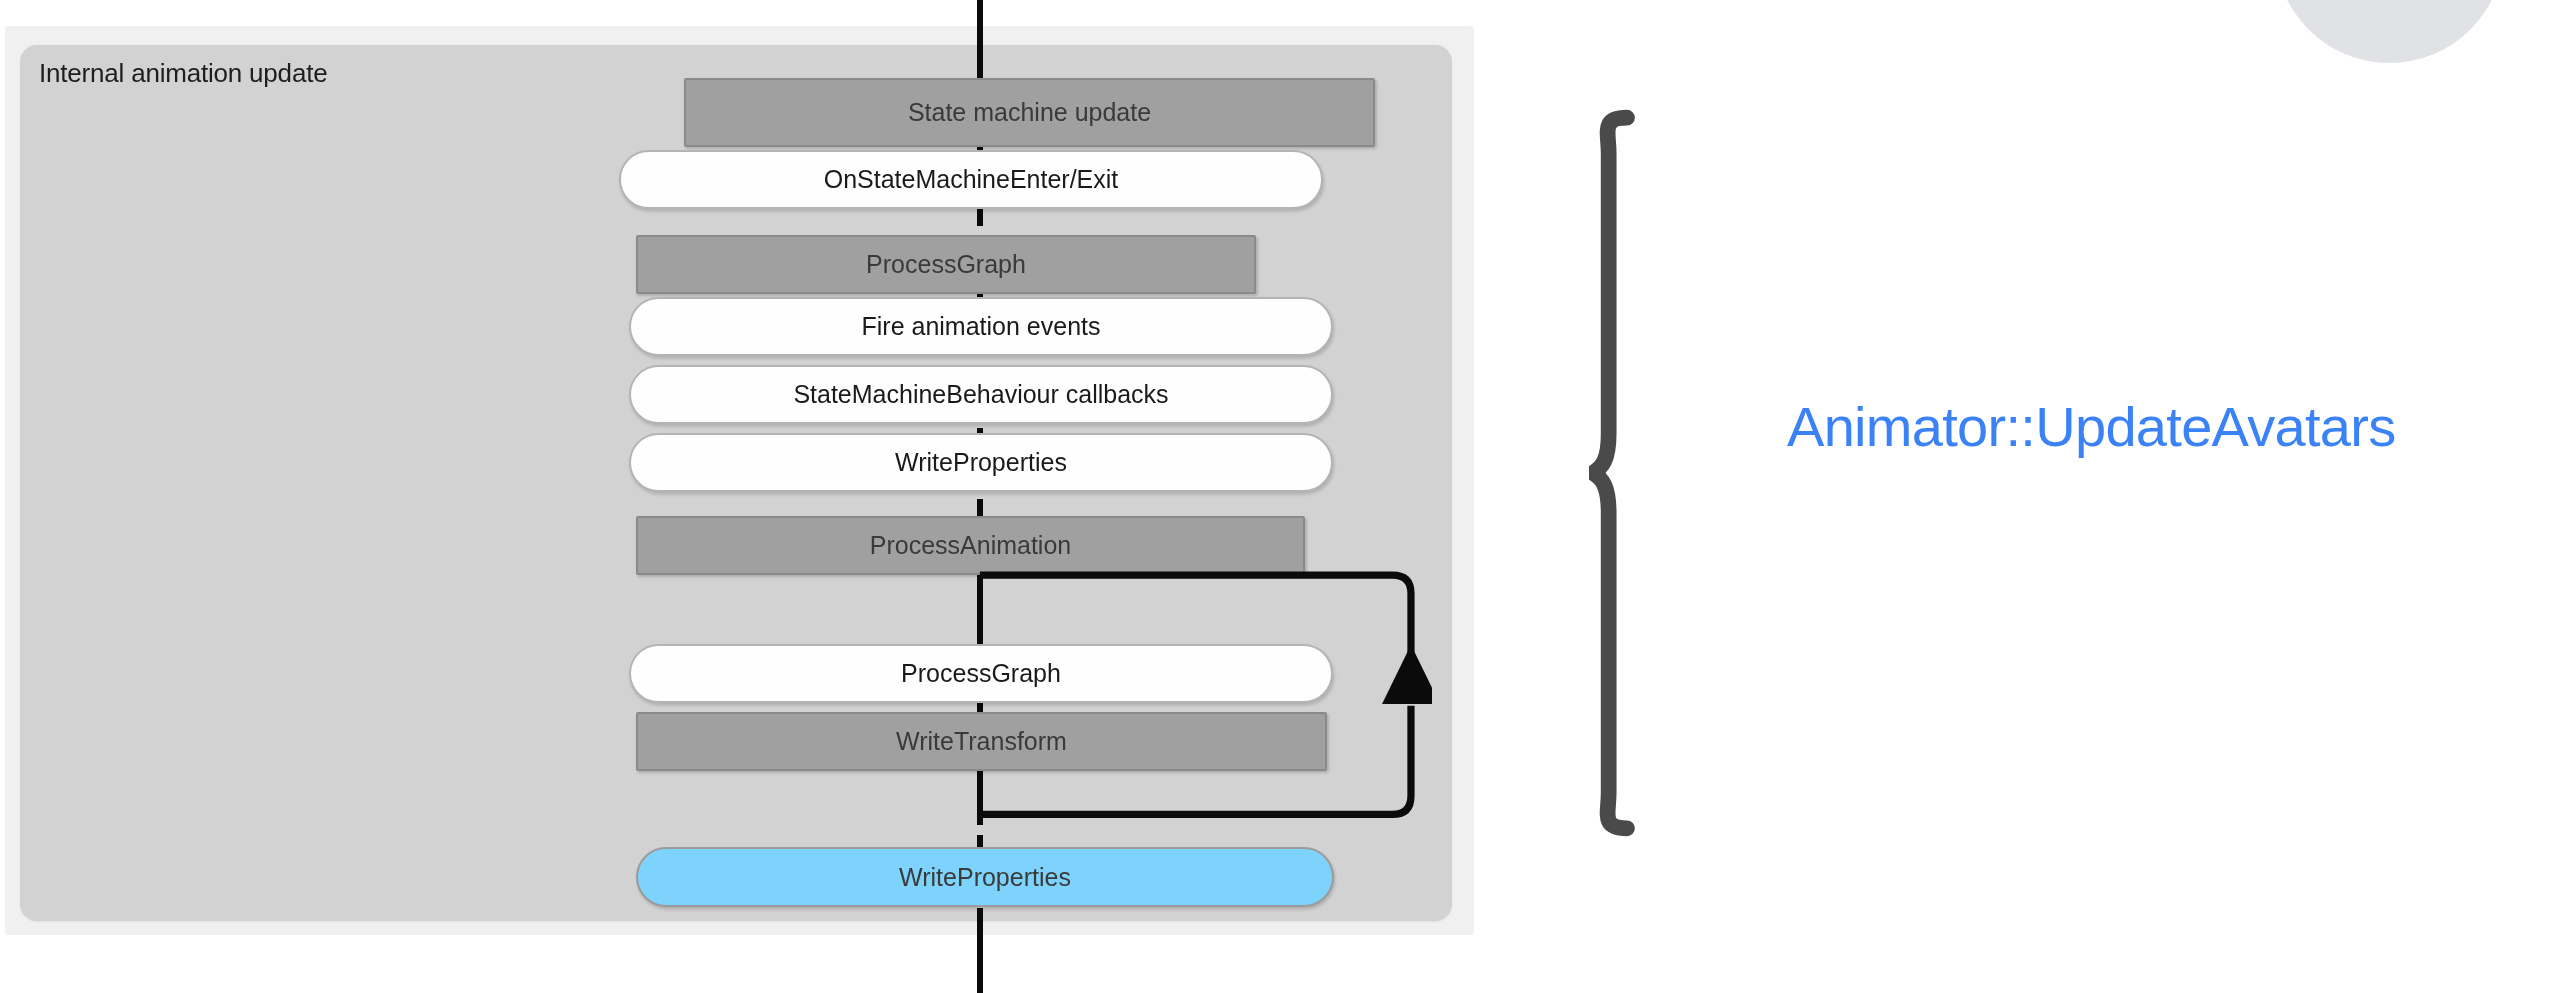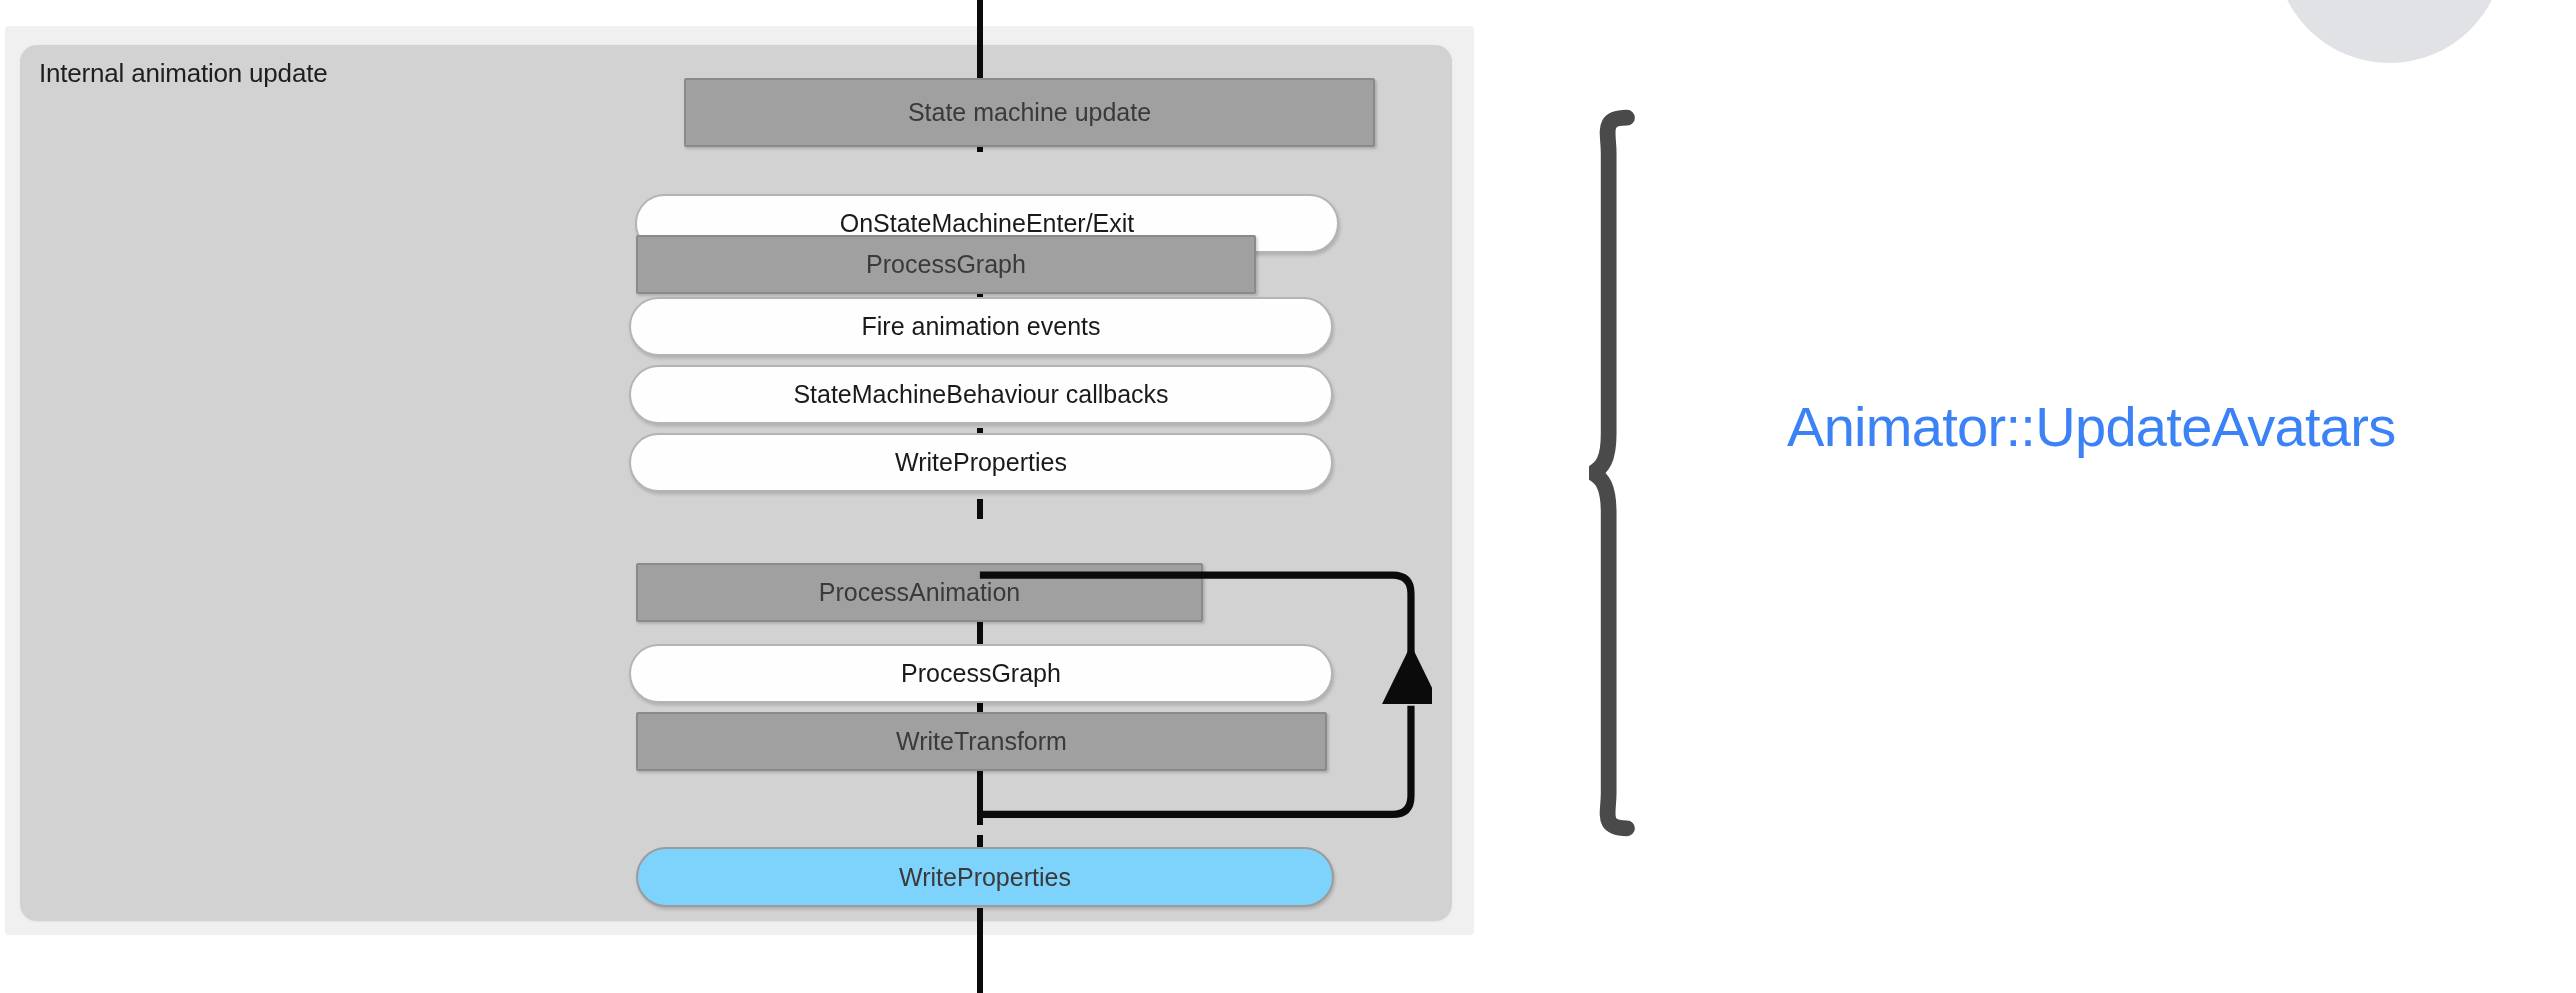--- a/index.html
+++ b/index.html
@@ -102,26 +102,26 @@
   }
   .box.gray-pill {
     background: #7dd3fc;
     border: 2px solid #9b9b9b;
     border-radius: 30px;
     box-shadow: 1.3px 2.6px 3.3px rgba(0,0,0,0.17);
     color: #3a3a3a;
   }
 
   #box-0 { left: 636px;  top: 78px;  width: 691px; height: 69px; margin-left: 48px;  }
-  #box-1 { left: 635px;  top: 150px;  width: 704px; height: 59px; margin-top: 44px;  }
+  #box-1 { left: 619px;  top: 150px;  width: 704px; height: 59px;  }
   #box-2 { left: 636px;  top: 235px;  width: 620px; height: 59px;  }
   #box-3 { left: 629px;  top: 297px;  width: 704px; height: 59px;  }
   #box-4 { left: 629px;  top: 365px;  width: 704px; height: 59px;  }
   #box-5 { left: 629px;  top: 433px;  width: 704px; height: 59px;  }
-  #box-6 { left: 636px;  top: 516px;  width: 567px; height: 59px; margin-top: 47px;  }
+  #box-6 { left: 636px;  top: 516px;  width: 669px; height: 59px;  }
   #box-7 { left: 629px;  top: 644px;  width: 704px; height: 59px;  }
   #box-8 { left: 636px;  top: 712px; width: 691px; height: 59px;  }
   #box-9 { left: 636px;  top: 847px; width: 698px; height: 60px;  }
 
   
   #loop {
     position: absolute;
     left: 972px;
     top: 558px;
     width: 460px;

